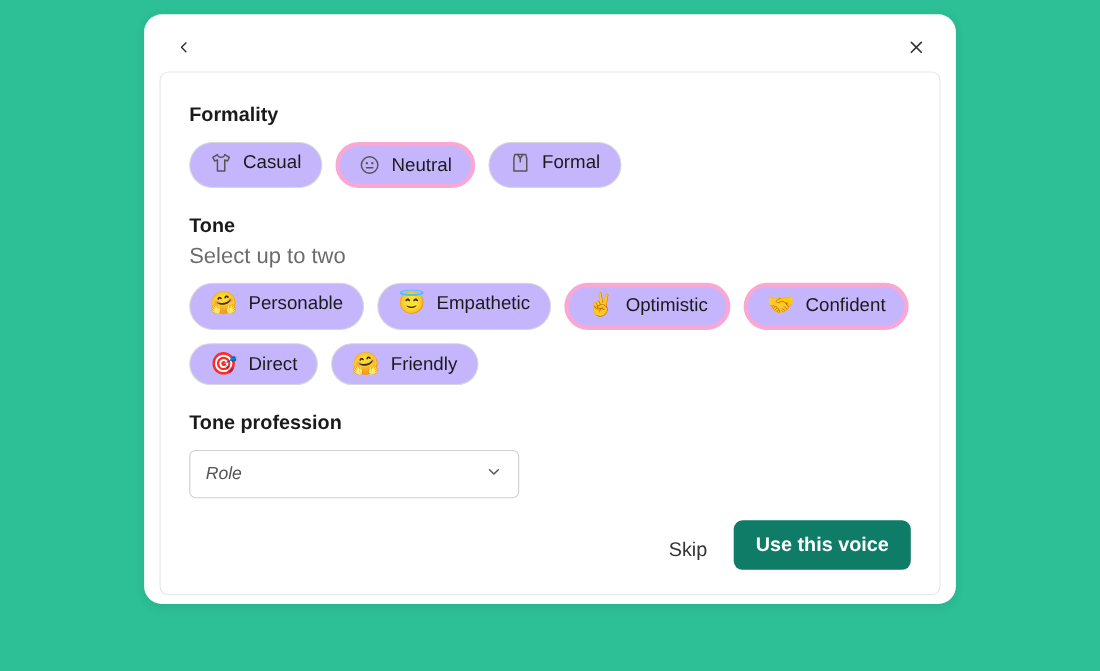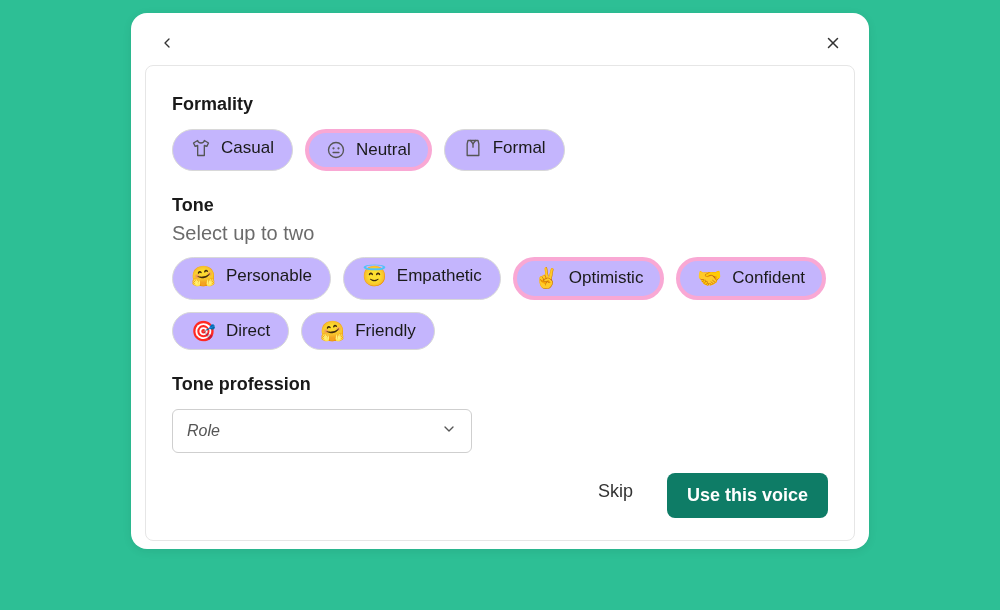--- a/index.html
+++ b/index.html
@@ -104,22 +104,22 @@
       justify-content: space-between;
       cursor: pointer;
       font-style: italic;
     }
     .select .chevron {
       color: #555;
     }
     .footer {
       display: flex;
       justify-content: flex-end;
-      align-items: flex-start;
-      gap: 28px;
+      align-items: flex-end;
+      gap: 18px;
       margin-top: 20px;
     }
     .skip-btn {
       font-size: 18px;
       color: #333;
       cursor: pointer;
       background: none;
       border: none;
       padding: 8px 6px;
     }

